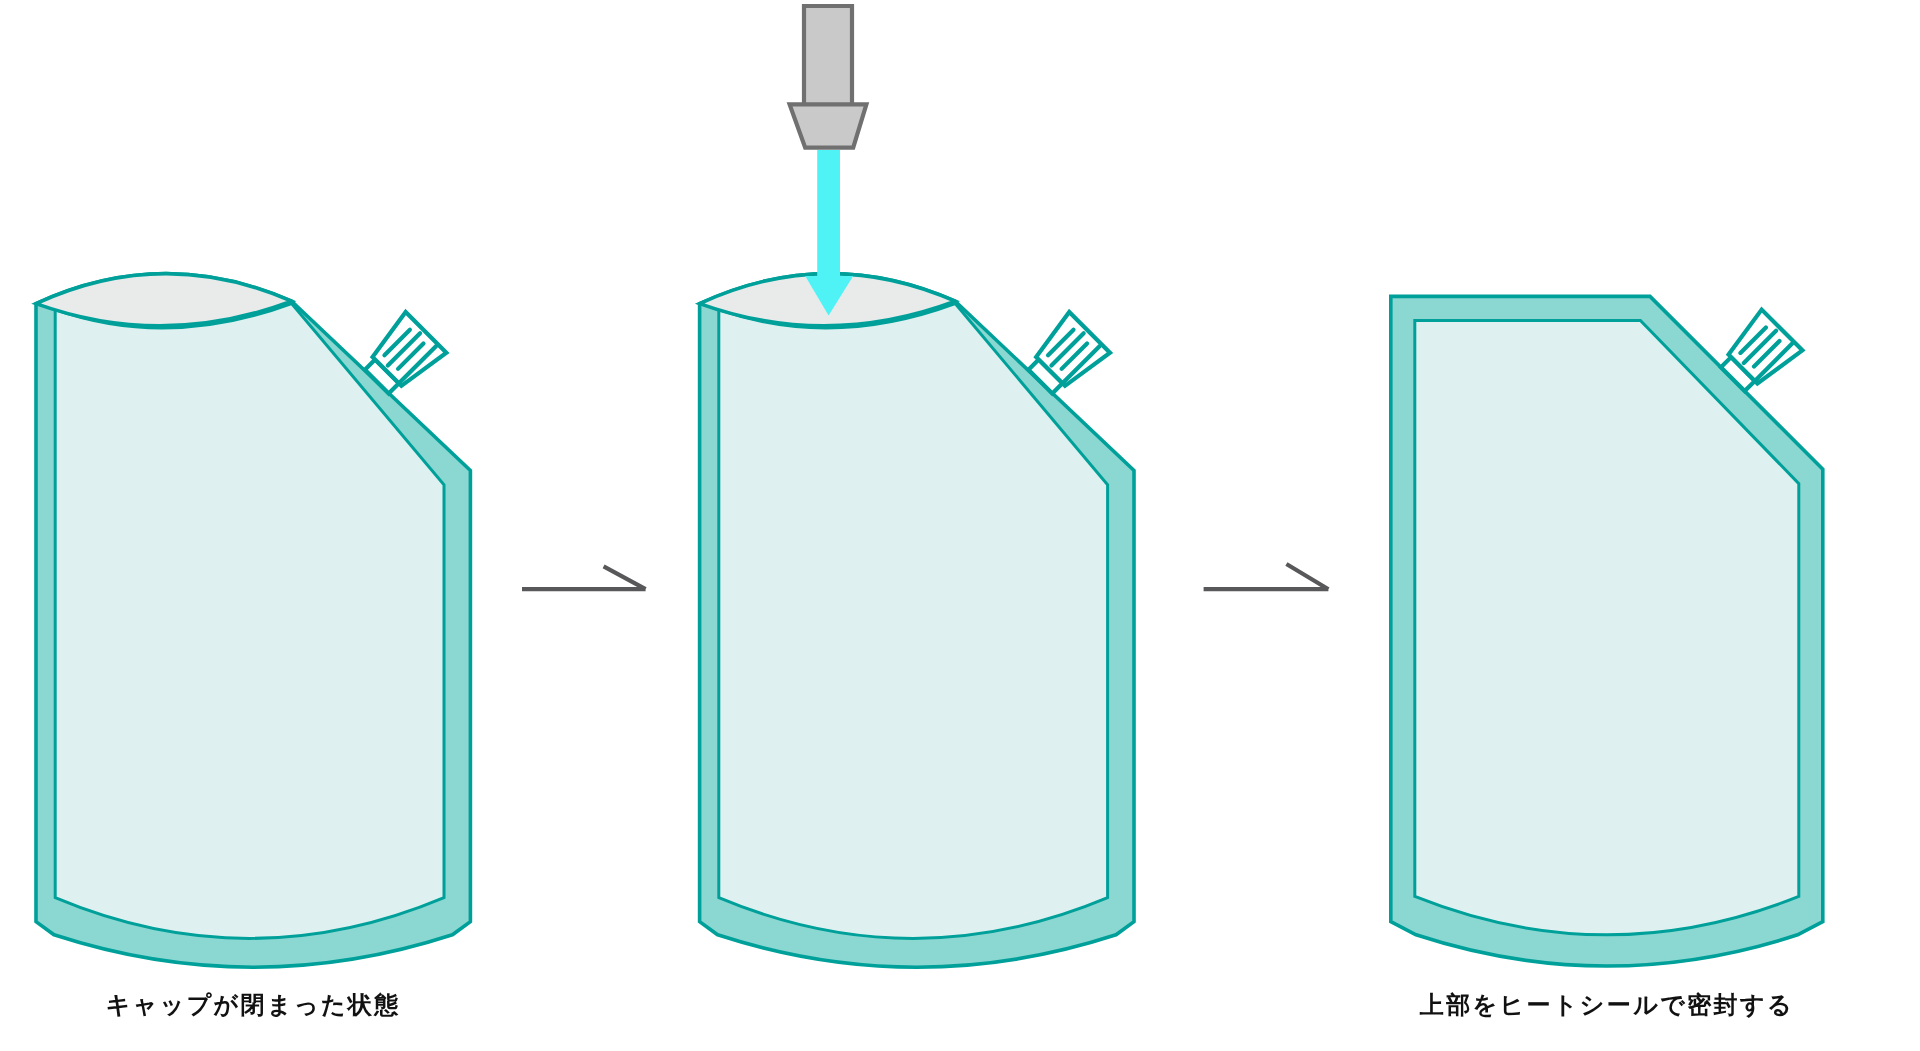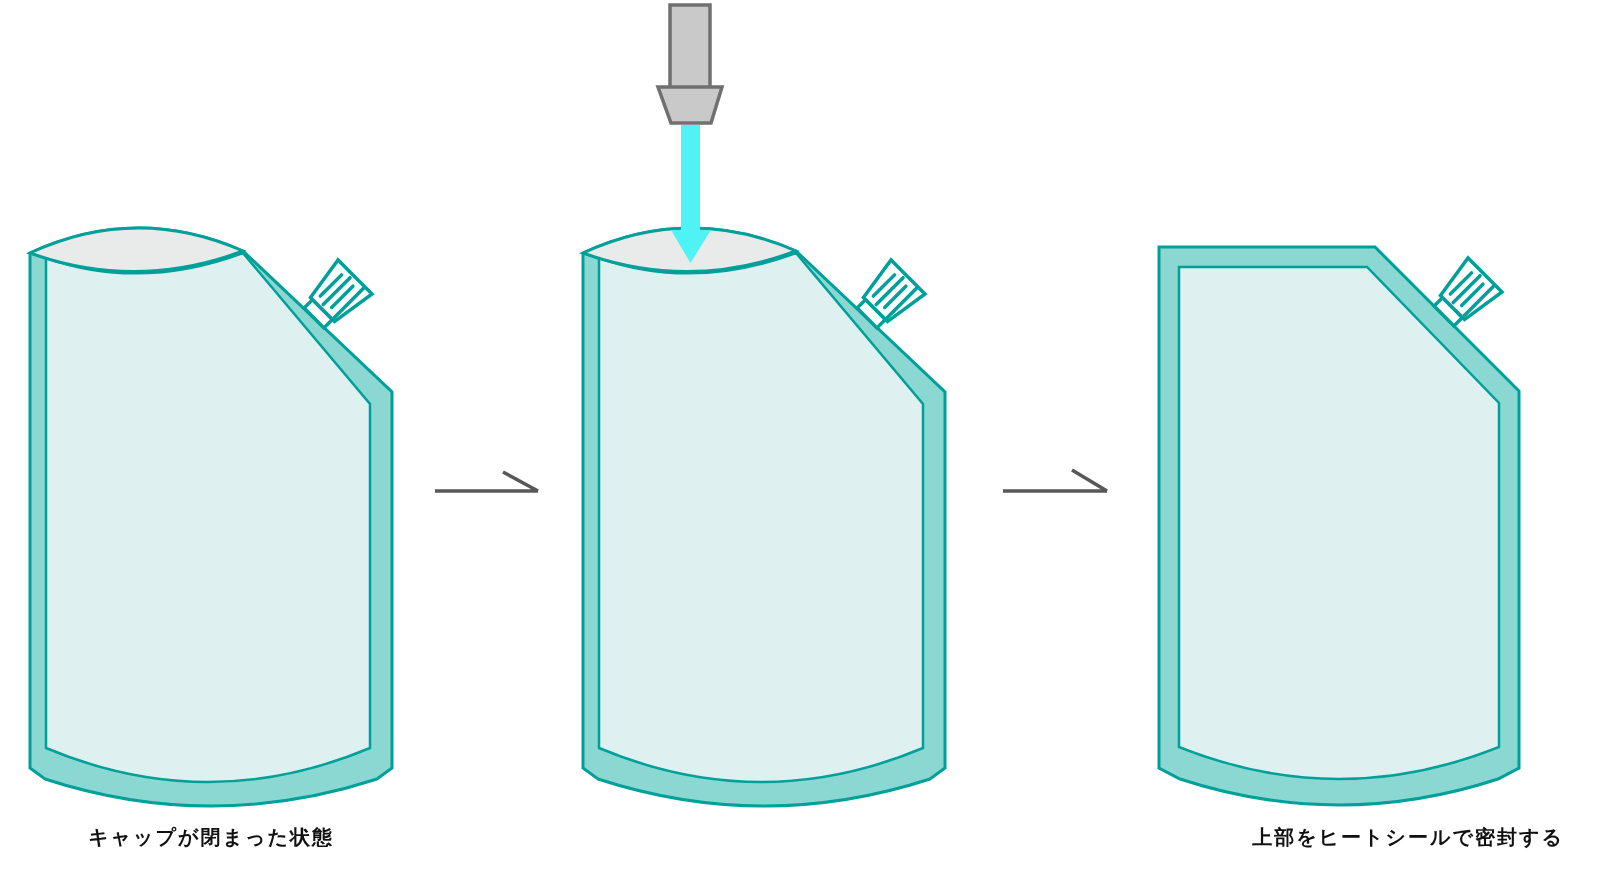--- a/index.html
+++ b/index.html
@@ -27,21 +27,21 @@
     top:824px;
     transform:translateX(-50%);
     white-space:nowrap;
     font-size:20px;
     font-weight:bold;
     letter-spacing:2px;
     color:var(--label-text,#111111);
   }
   .lbl-1{left:211px;}
   .lbl-2{left:764px;}
-  .lbl-3{left:1408px;}
+  .lbl-3{left:1339px;}
 </style>
 </head>
 <body>
 
 <div class="canvas">
 
   <svg width="1600" height="876" viewBox="0 0 1600 876">
 
     <defs>
 

